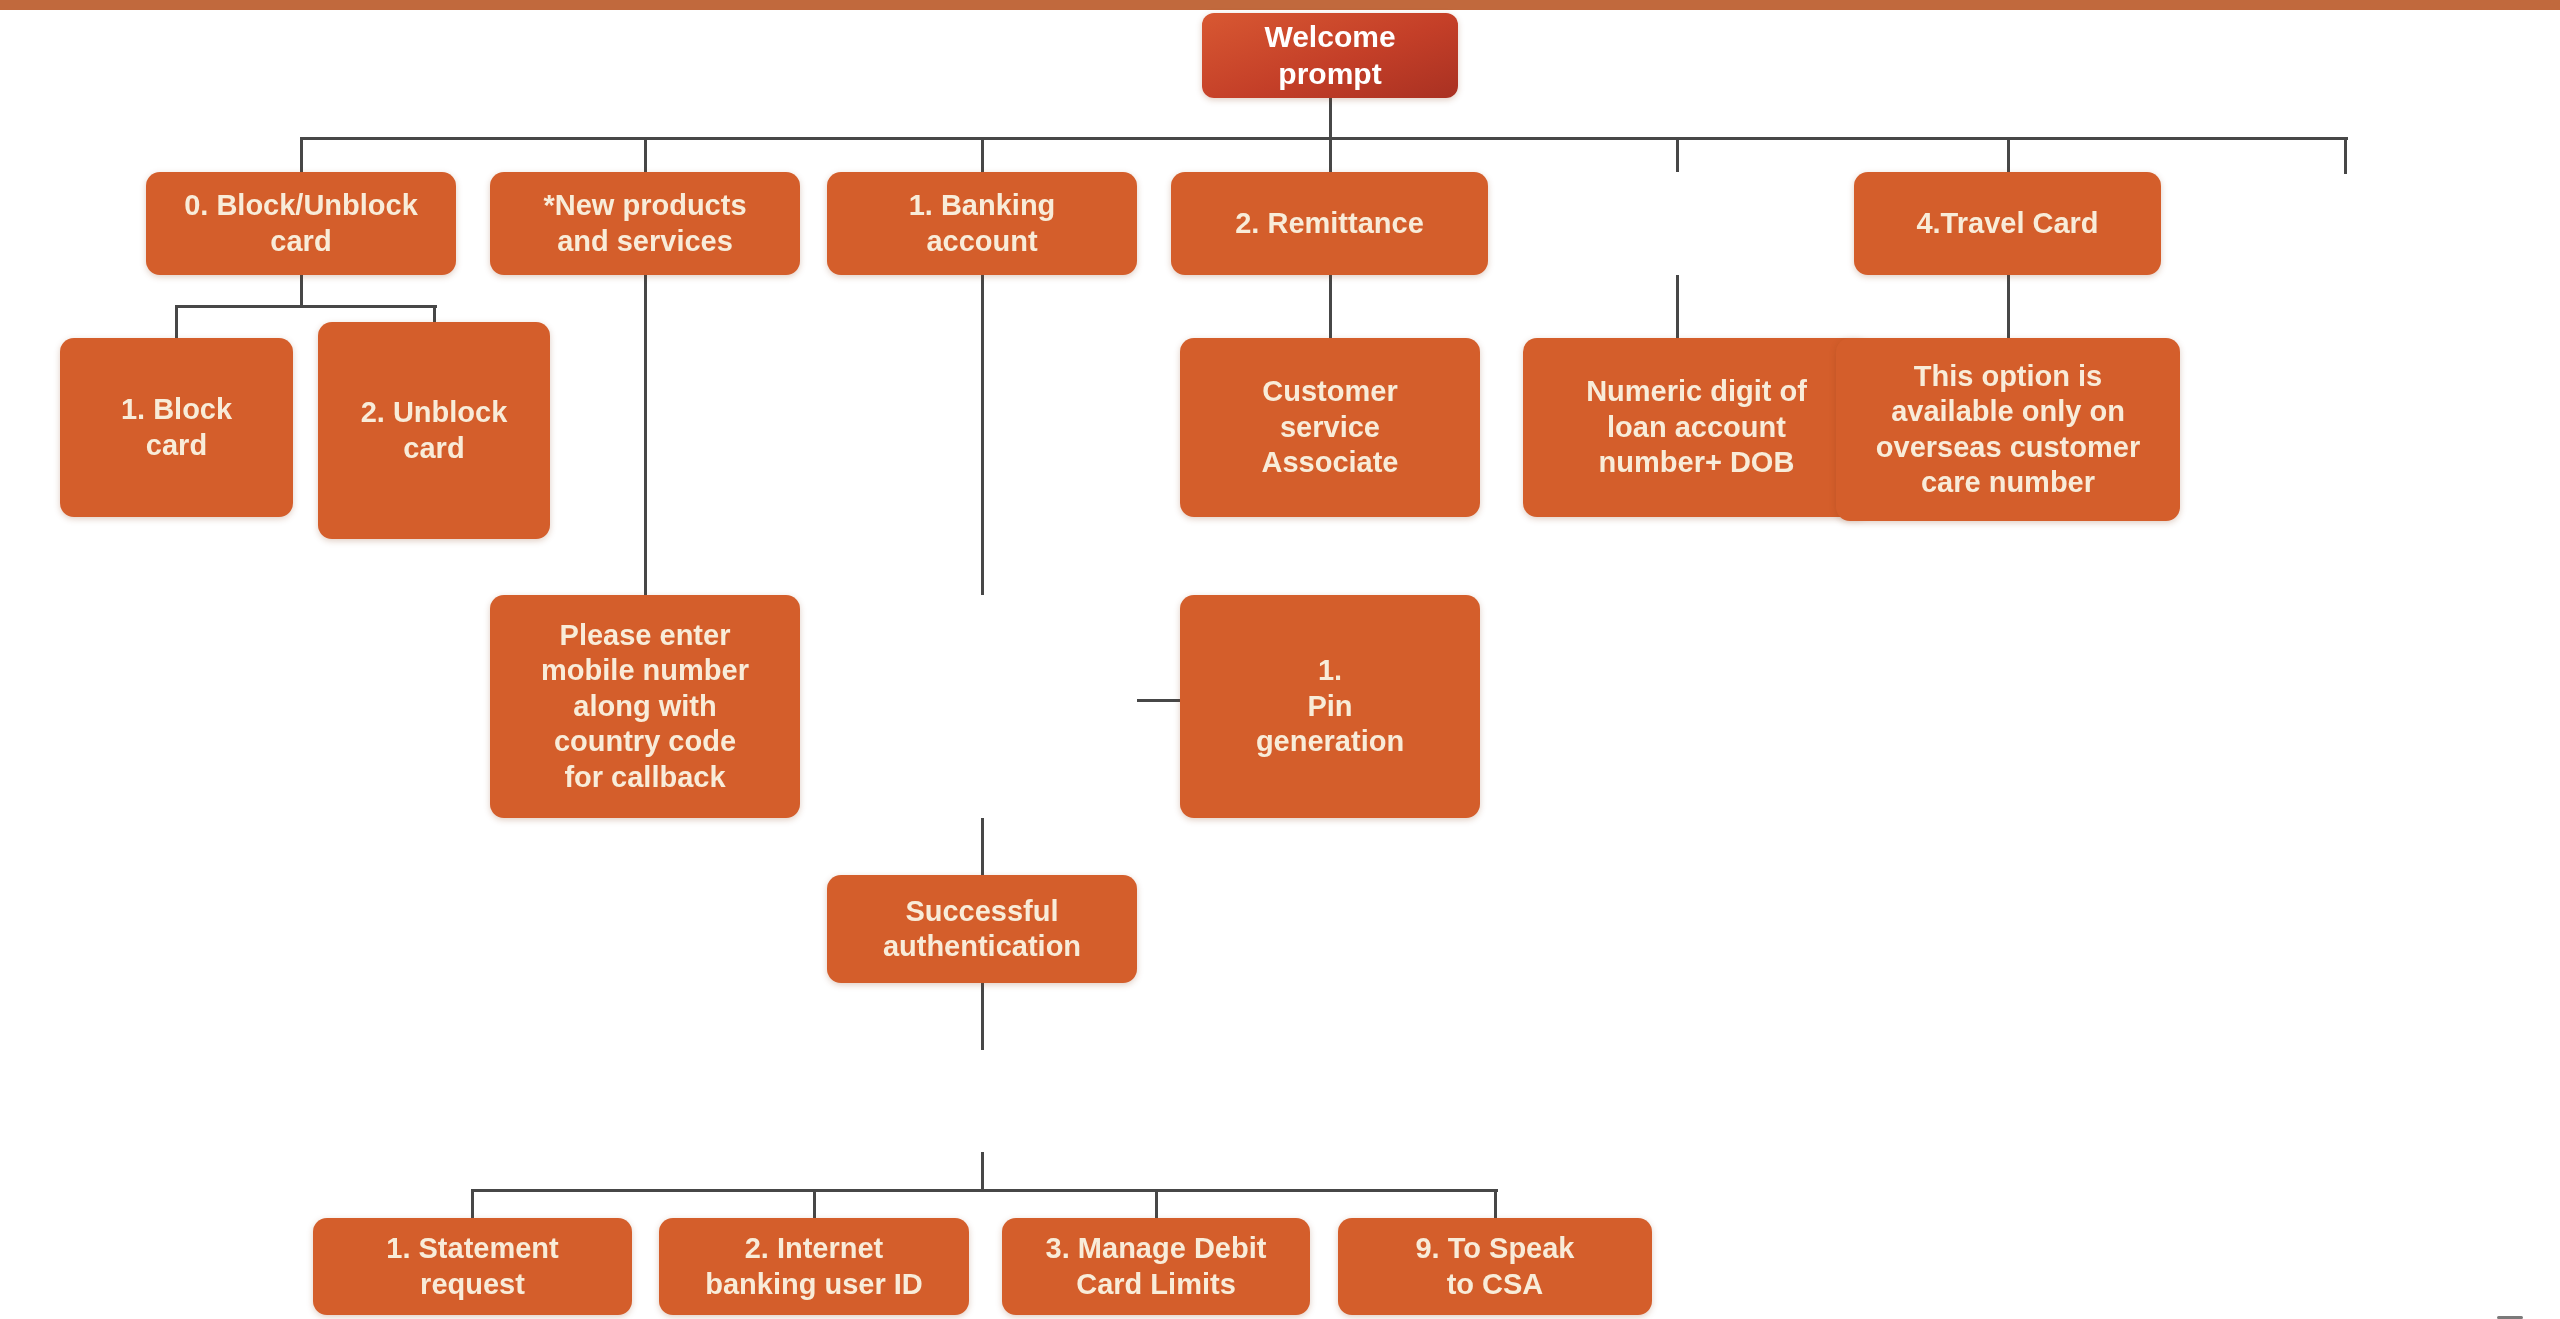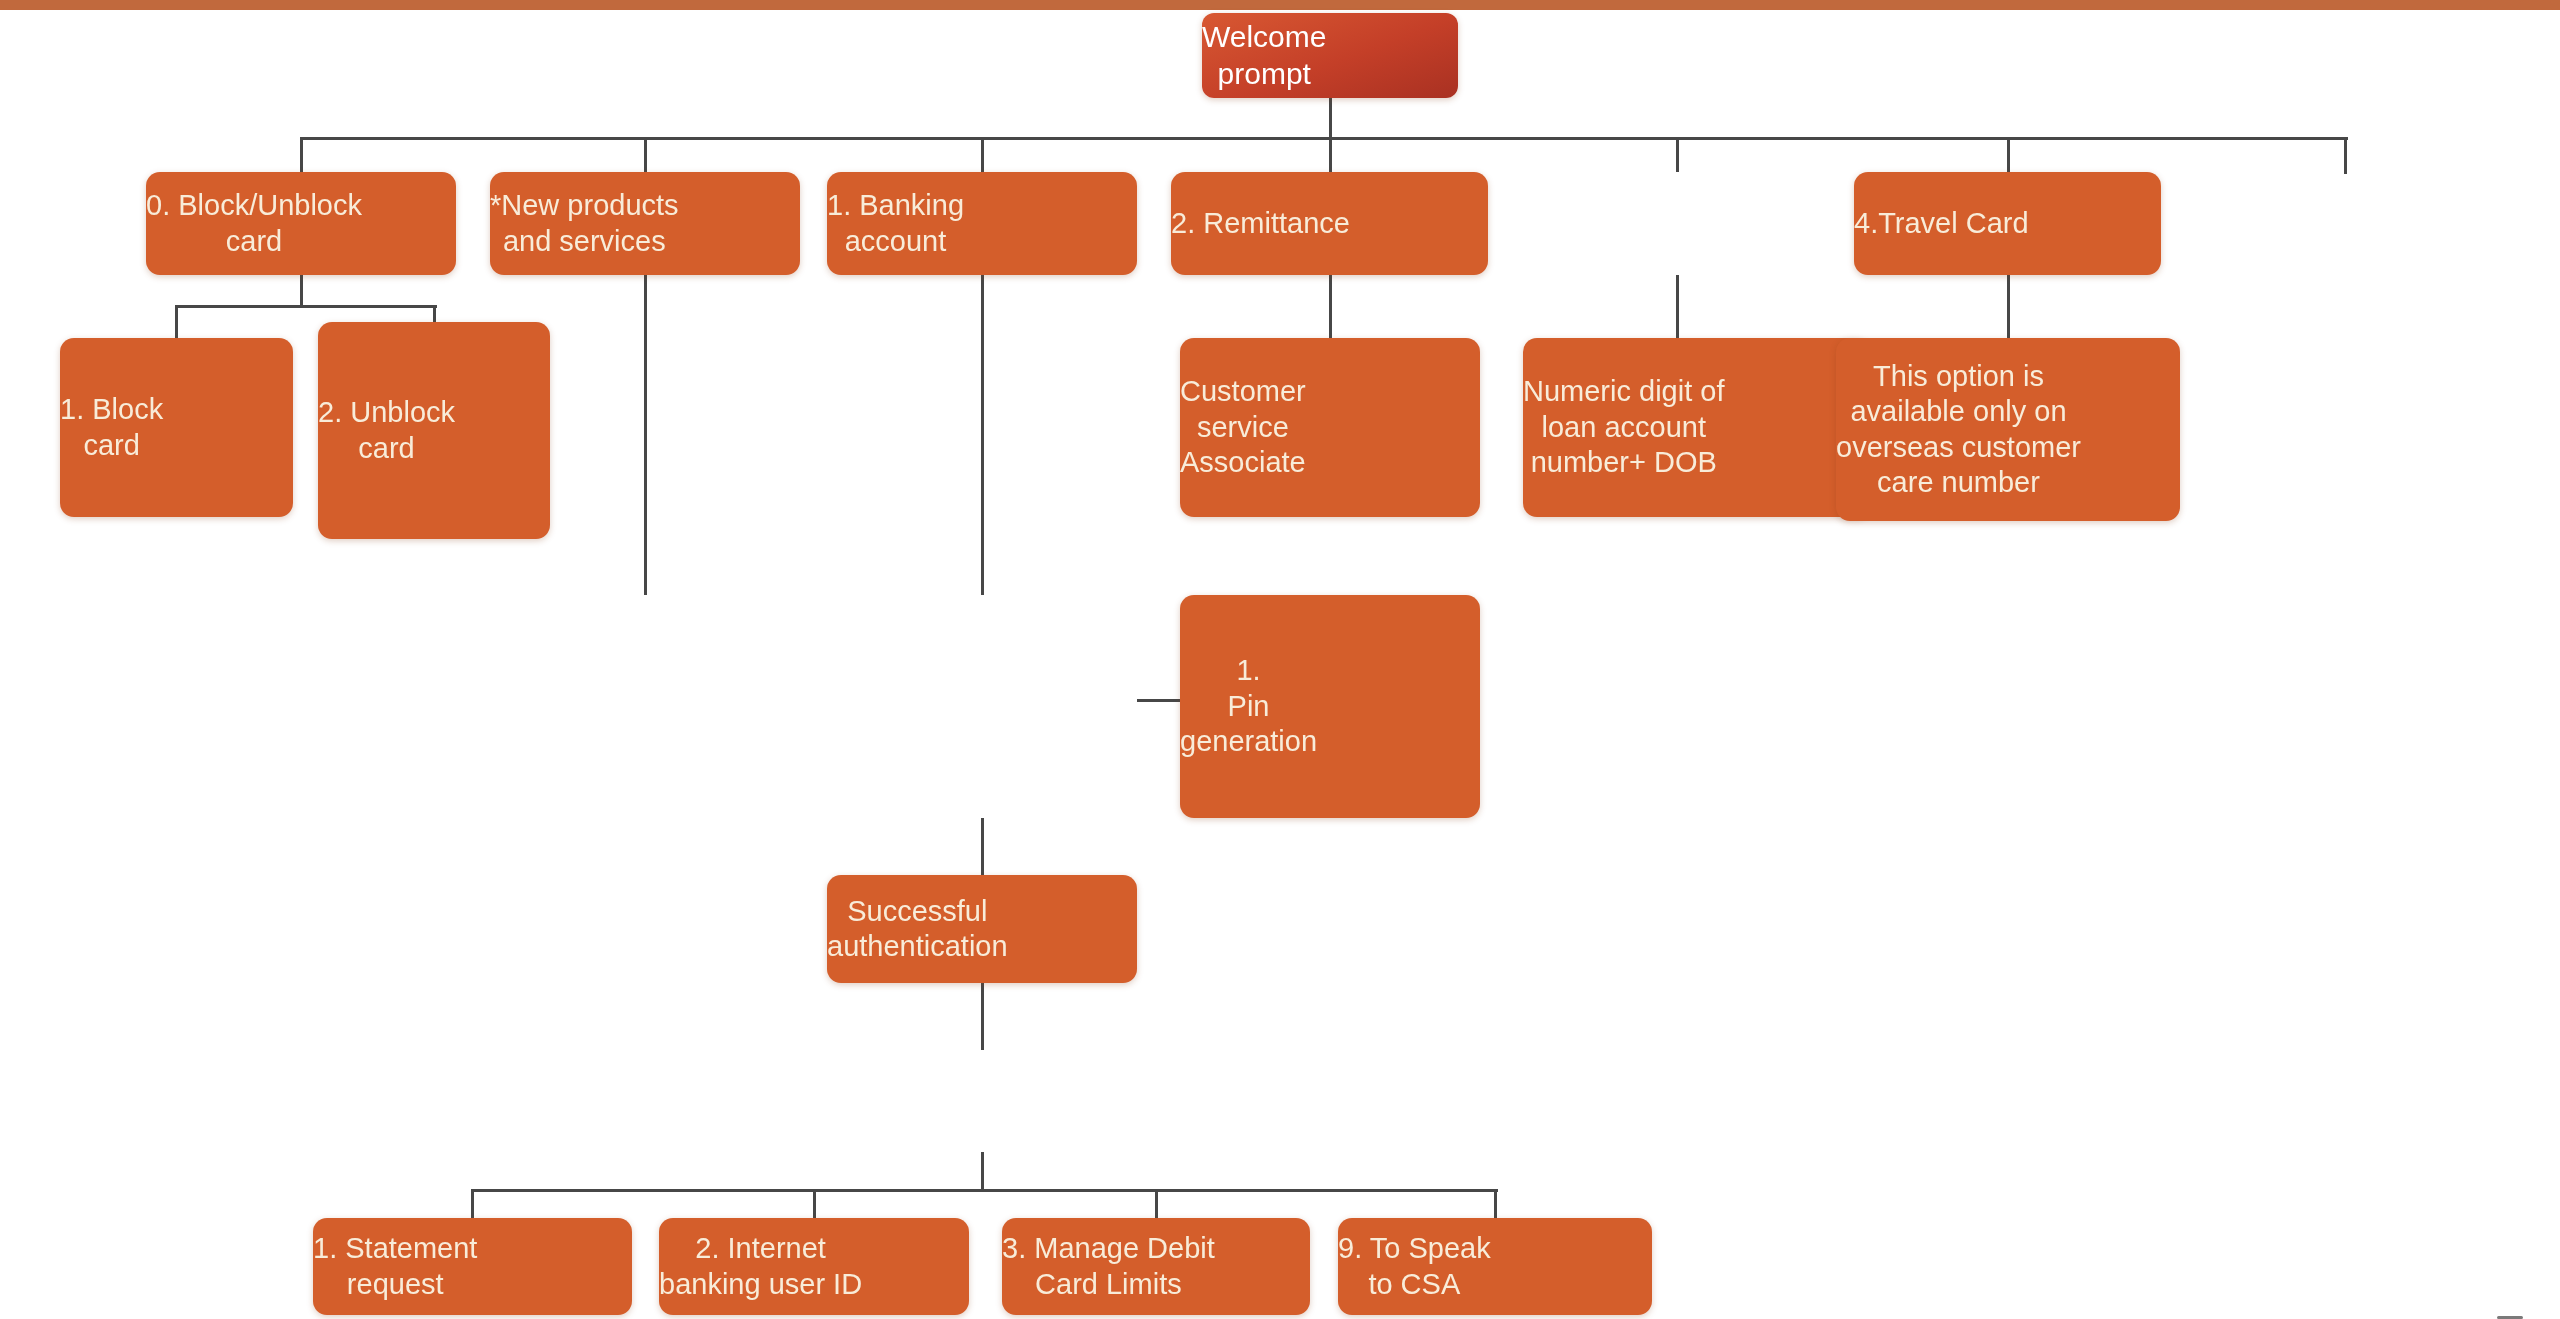--- a/index.html
+++ b/index.html
@@ -3,24 +3,24 @@
 <meta charset="utf-8">
 <style>
   html,body{margin:0;padding:0;background:#fff;}
   #stage{
     position:relative;width:2560px;height:1319px;overflow:hidden;
     background:var(--bg,#fff);
     font-family:"Liberation Sans",sans-serif;
   }
   .topbar{position:absolute;left:0;top:0;width:2560px;height:10px;background:var(--bar,#c1693d);}
   .node{
-    position:absolute;display:flex;align-items:center;
+    position:absolute;display:flex;align-items:center;justify-content:center;
     background:var(--fill,#d45e2b);color:var(--text,#f8ecd9);
     border-radius:14px;text-align:center;
-    font-size:29px;font-weight:normal;line-height:1.22;
+    font-size:29px;font-weight:bold;line-height:1.22;
     box-shadow:0 2px 6px rgba(130,60,20,.25);
   }
   .node span{white-space:pre-line;}
   .node.root{
     background:linear-gradient(160deg,var(--grad-top,#d85832) 0%,var(--grad-mid,#c43f28) 55%,var(--grad-bot,#a93122) 100%);
     color:#ffffff;font-size:30px;border-radius:12px;
   }
   .line{position:absolute;background:var(--line,#474747);}
   .corner-mark{position:absolute;left:2497px;top:1316px;width:26px;height:3px;background:#7a7a7a;border-radius:2px;}
 </style>
@@ -101,20 +101,27 @@
 loan account
 number+ DOB</span>
     </div>
   <div class="node" style="left:1836px;top:338px;width:344px;height:183px">
       <span>This option is
 available only on
 overseas customer
 care number</span>
     </div>
 
+  <div class="node" style="left:490px;top:595px;width:310px;height:223px">
+      <span>Please enter
+mobile number
+along with
+country code
+for callback</span>
+    </div>
   <div class="node" style="left:1180px;top:595px;width:300px;height:223px">
       <span>1.
 Pin
 generation</span>
     </div>
 
   <div class="node" style="left:827px;top:875px;width:310px;height:108px">
       <span>Successful
 authentication</span>
     </div>

